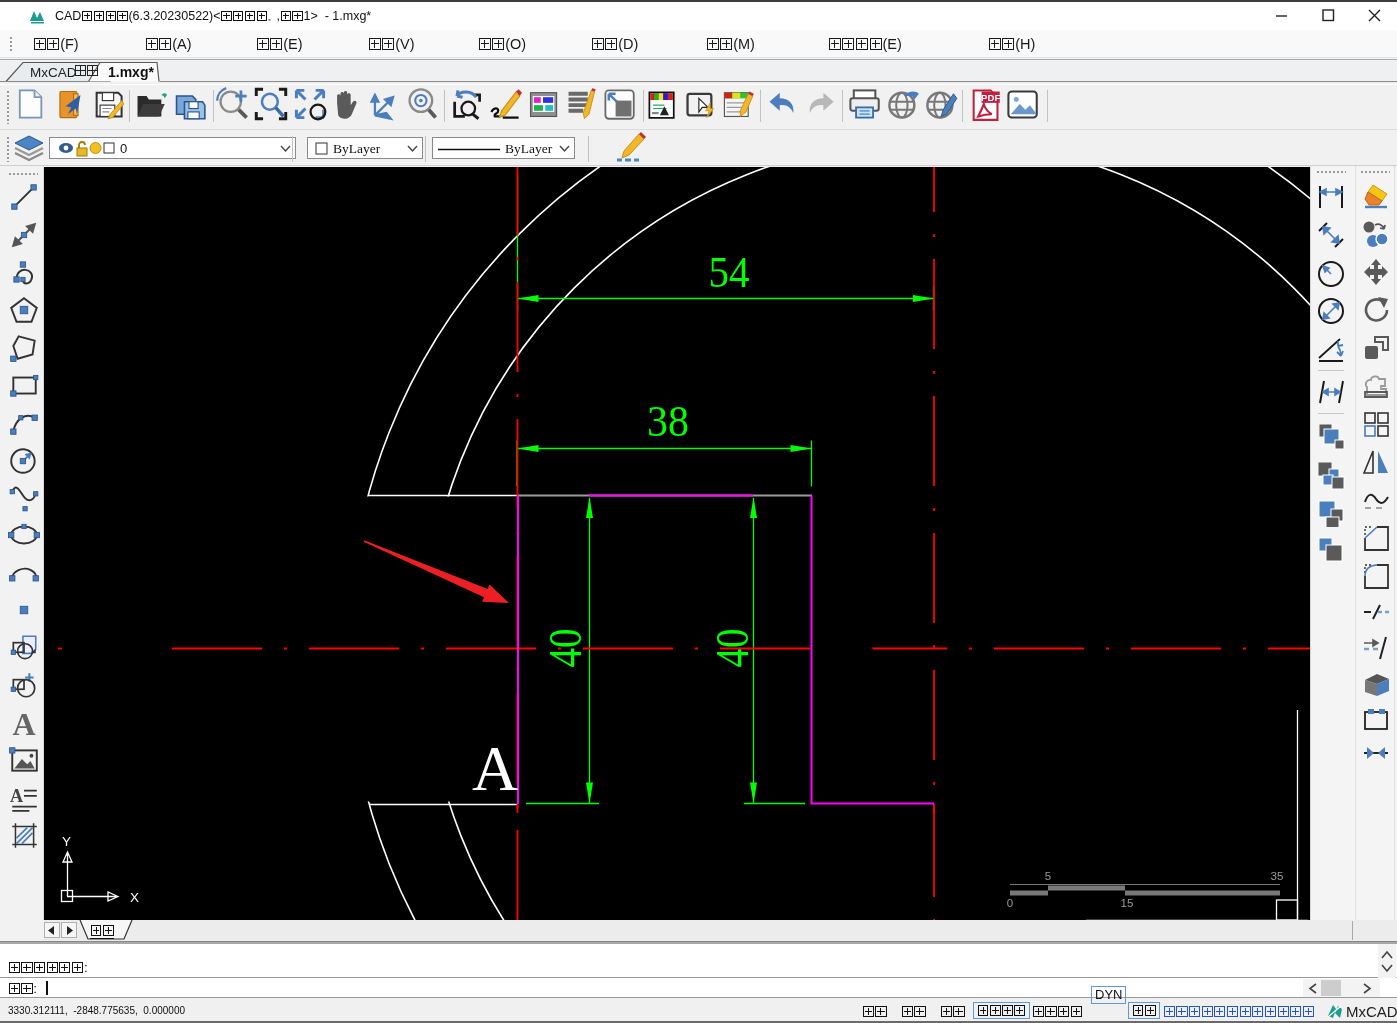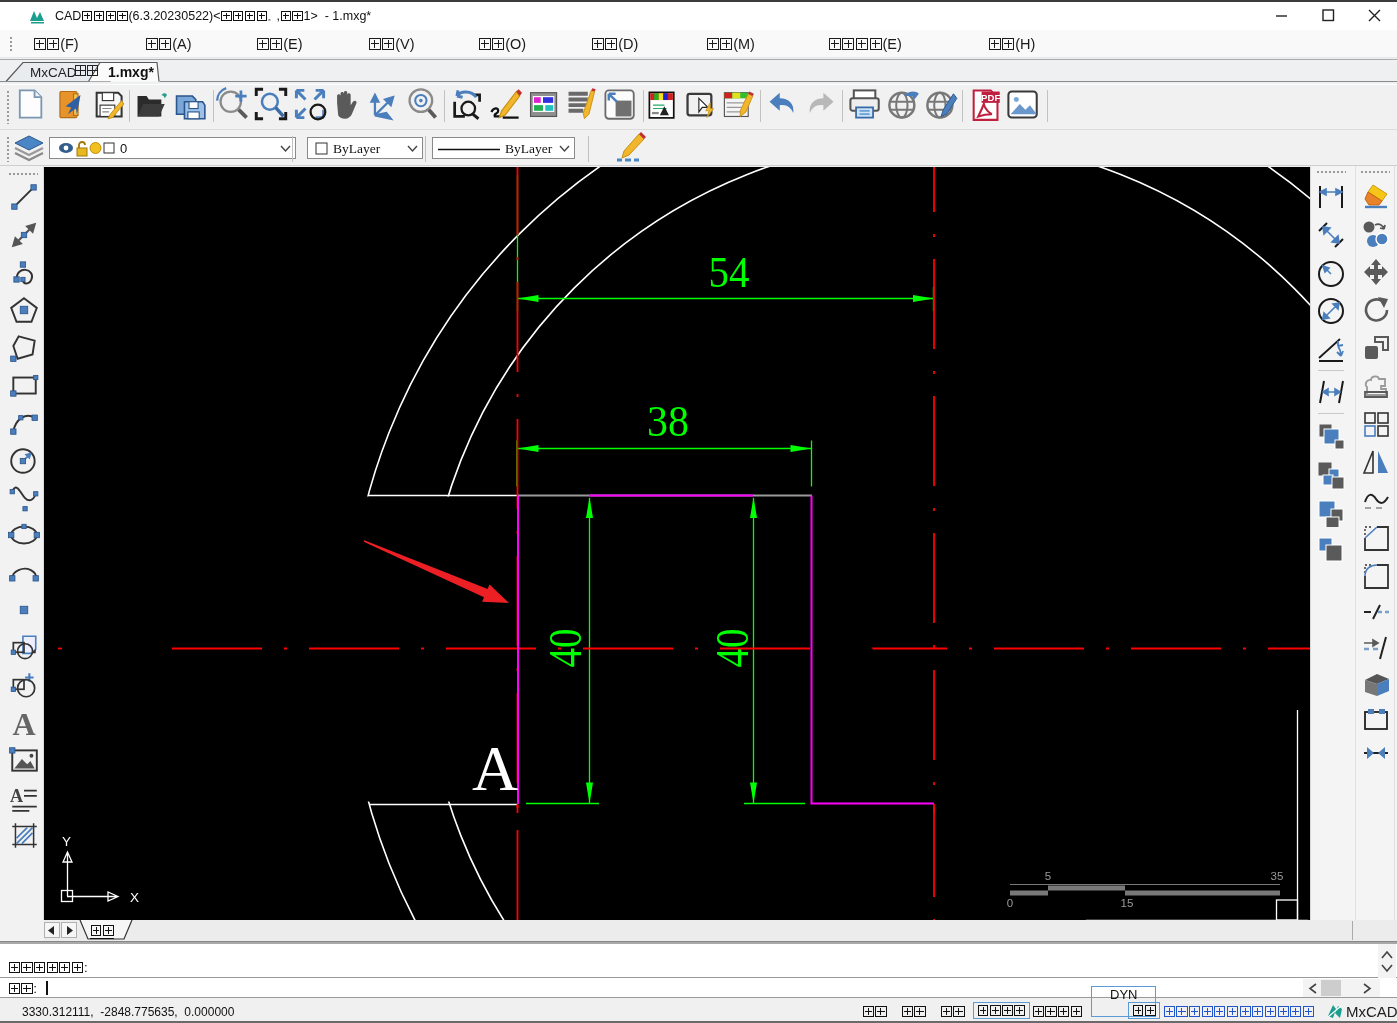--- a/index.html
+++ b/index.html
@@ -559,25 +559,25 @@
 <div class="abs" style="left:46px;top:981px;width:1.5px;height:14px;background:#111"></div>
 <div class="abs" style="left:1303px;top:979px;width:77px;height:18px;background:#f3f3f3"></div>
 <svg style="position:absolute;left:1308px;top:983px" width="9" height="11" viewBox="0 0 9 11">
     <path d="M8 1L2 5.5 8 10" fill="none" stroke="#444" stroke-width="1.6"></path>
   </svg>
 <svg style="position:absolute;left:1363px;top:983px" width="9" height="11" viewBox="0 0 9 11">
     <path d="M1 1l6 4.5L1 10" fill="none" stroke="#444" stroke-width="1.6"></path>
   </svg>
 <div class="abs" style="left:1321px;top:980px;width:20px;height:16px;background:#cdcdcd"></div>
 <div class="abs" style="left:0;top:999px;width:1397px;height:24px;background:#f0f0f0;border-bottom:2px solid #6a6a6a"></div>
-<div class="abs" style="left:22px;top:1005px;font-size:12px;color:#111">3330.312111,&nbsp; -2848.775635,&nbsp; 0.000000</div>
+<div class="abs" style="left:8px;top:1005px;font-size:10px;color:#111">3330.312111,&nbsp; -2848.775635,&nbsp; 0.000000</div>
 <div class="abs" style="left:862px;top:1004px;font-size:13.5px;color:#111"><i class="c"></i><i class="c"></i></div>
 <div class="abs" style="left:901px;top:1004px;font-size:13.5px;color:#111"><i class="c"></i><i class="c"></i></div>
 <div class="abs" style="left:940px;top:1004px;font-size:13.5px;color:#111"><i class="c"></i><i class="c"></i></div>
 <div class="abs" style="left:973px;top:1002px;font-size:13px;color:#111;border:1px solid #5b9bd5;padding:0 3px;height:17px;line-height:16px"><i class="c"></i><i class="c"></i><i class="c"></i><i class="c"></i></div>
 <div class="abs" style="left:1032px;top:1004px;font-size:13.5px;color:#111"><i class="c"></i><i class="c"></i><i class="c"></i><i class="c"></i></div>
-<div class="abs" style="left:1091px;top:986px;font-size:13px;color:#111;border:1px solid #5b9bd5;padding:0 18px;height:31px;line-height:16px">DYN</div>
+<div class="abs" style="left:1091px;top:986px;font-size:13px;color:#111;border:1px solid #5b9bd5;padding:0 3px;height:18px;line-height:16px">DYN</div>
 <div class="abs" style="left:1128px;top:1002px;font-size:13px;color:#111;border:1px solid #5b9bd5;padding:0 3px;height:17px;line-height:16px"><i class="c"></i><i class="c"></i></div>
 <div class="abs" style="left:1163px;top:1004px;font-size:13.5px;color:#2255cc"><i class="c"></i><i class="c"></i><i class="c"></i><i class="c"></i><i class="c"></i><i class="c"></i><i class="c"></i><i class="c"></i><i class="c"></i><i class="c"></i><i class="c"></i><i class="c"></i></div>
 <svg style="position:absolute;left:1327px;top:1003px" width="16" height="16" viewBox="0 0 16 16">
     <path d="M1 13L6 2l3 4-3 9zM8 10l3-7 4 3-2 9z" fill="#1b9e8e"></path>
     <path d="M1 14L14 3" stroke="#fff" stroke-width="1.2"></path>
   </svg>
 <div class="abs" style="left:1346px;top:1003px;font-size:15px;color:#222">MxCAD</div>
 </body></html>

